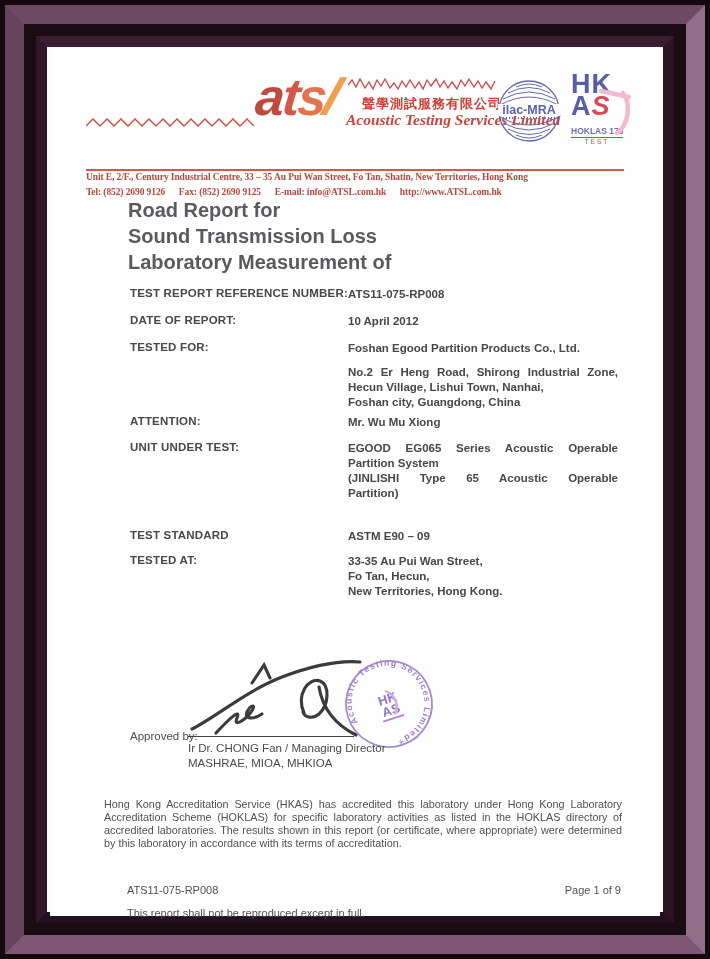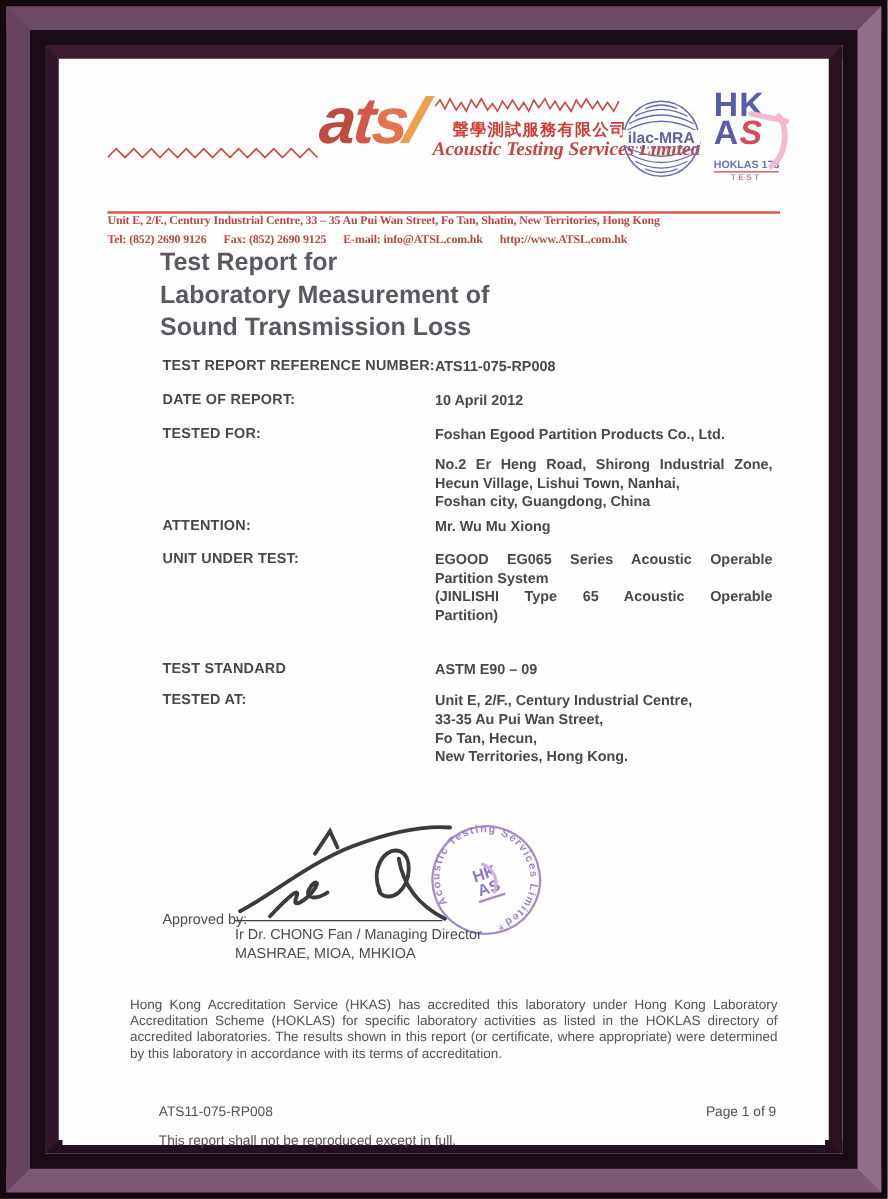--- a/index.html
+++ b/index.html
@@ -127,23 +127,23 @@
     </div>
     <div class="hoklas">HOKLAS 173</div>
     <div class="hoklas-sub">TEST</div>
   </div>
 
   <div class="abs addr-red addr1">Unit E, 2/F., Century Industrial Centre, 33 – 35 Au Pui Wan Street, Fo Tan, Shatin, New Territories, Hong Kong</div>
   <div class="abs addr-red addr2">Tel: (852) 2690 9126      Fax: (852) 2690 9125      E-mail: info@ATSL.com.hk      http://www.ATSL.com.hk</div>
   <div class="abs red-rule"></div>
 
   <div class="abs title">
-    <div>Test Report for</div>
+    <div>Road Report for</div>
+    <div>Sound Transmission Loss</div>
     <div>Laboratory Measurement of</div>
-    <div>Sound Transmission Loss</div>
   </div>
 
   <div class="abs fields">
 
     <div class="frow" style="top:0;">
       <span class="flabel">TEST REPORT REFERENCE NUMBER:</span>
       <span class="fvalue">ATS11-075-RP008</span>
     </div>
 
     <div class="frow" style="top:27px;">
@@ -180,21 +180,20 @@
     </div>
 
     <div class="frow" style="top:242px;">
       <span class="flabel">TEST STANDARD</span>
       <span class="fvalue">ASTM E90 – 09</span>
     </div>
 
     <div class="frow" style="top:267px;">
       <span class="flabel">TESTED AT:</span>
       <div class="fvalue">
-        <div>Unit E, 2/F., Century Industrial Centre,</div>
         <div>33-35 Au Pui Wan Street,</div>
         <div>Fo Tan, Hecun,</div>
         <div>New Territories, Hong Kong.</div>
       </div>
     </div>
   </div>
 
   <div class="abs approved-label">Approved by:</div>
 
   <svg class="abs sig-svg" width="182" height="95">

